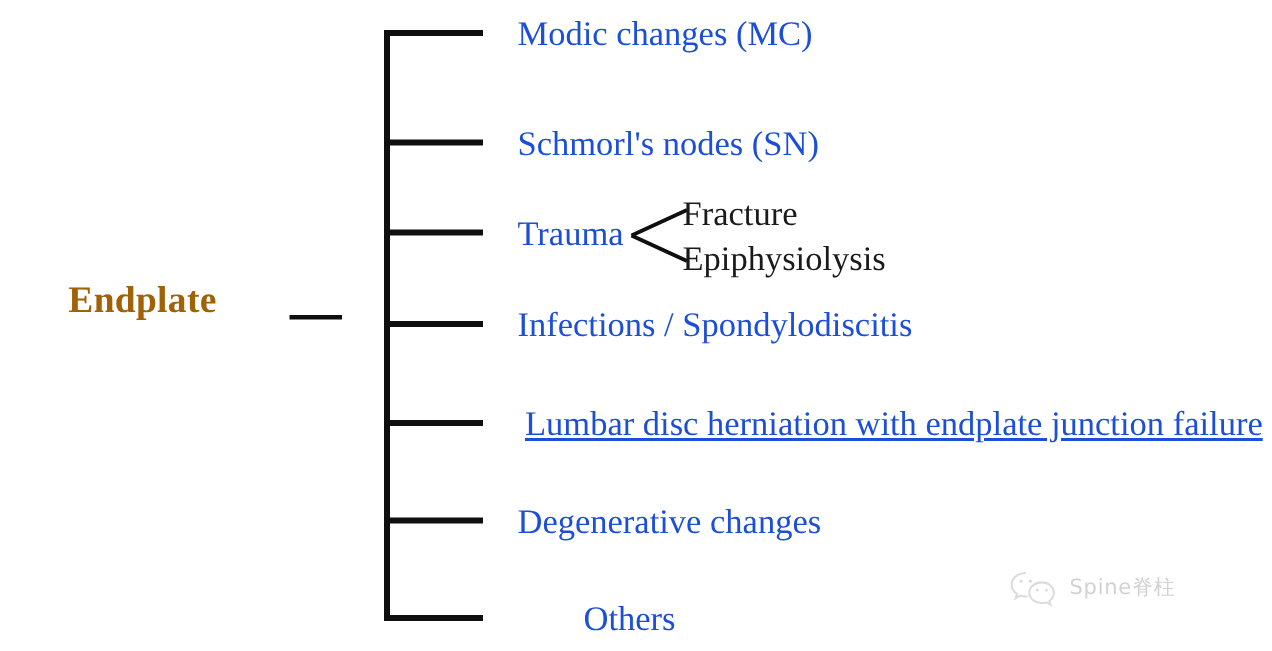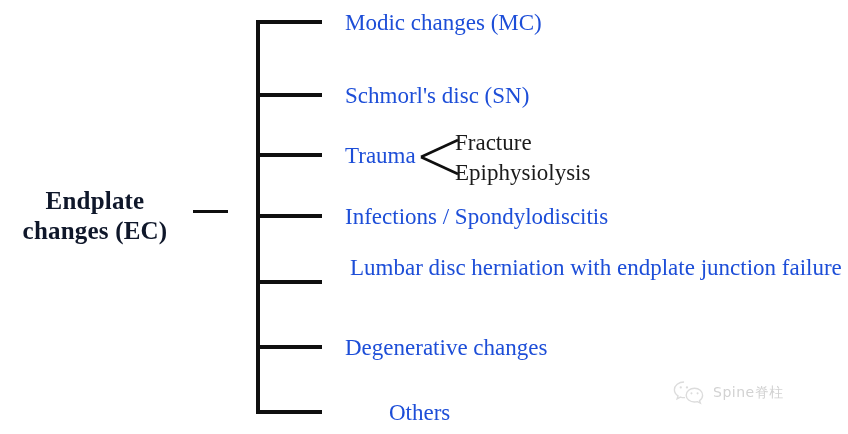--- a/index.html
+++ b/index.html
@@ -21,21 +21,21 @@
   .root-label {
     position: absolute;
     left: 0px;
     top: 186px;
     width: 190px;
     text-align: center;
     font-weight: bold;
     font-size: 25px;
     line-height: 30px;
     letter-spacing: 0.2px;
-    color: #0f172a;
+    color: #a16207;
   }
   .root-label .ln { display: block; white-space: nowrap; }
 
   
   .root-dash {
     position: absolute;
     left: 193px;
     top: 210px;
     width: 35px;
     height: 3px;
@@ -107,40 +107,39 @@
     letter-spacing: 0.5px;
   }
 </style>
 </head>
 <body>
 
 <div id="canvas">
 
   <div class="root-label">
     <span class="ln">Endplate</span>
-    <span class="ln">changes (EC)</span>
   </div>
 
   <div class="root-dash"></div>
 
   <div class="bracket-spine"></div>
 
   <div class="bracket-arm" style="top:20px;"></div>
   <div class="bracket-arm" style="top:93px;"></div>
   <div class="bracket-arm" style="top:153px;"></div>
   <div class="bracket-arm" style="top:214px;"></div>
   <div class="bracket-arm" style="top:280px;"></div>
   <div class="bracket-arm" style="top:345px;"></div>
   <div class="bracket-arm" style="top:410px;"></div>
 
   <div class="branch-label" style="top:10px;">Modic changes (MC)</div>
-  <div class="branch-label" style="top:83px;">Schmorl's disc (SN)</div>
+  <div class="branch-label" style="top:83px;">Schmorl's nodes (SN)</div>
   <div class="branch-label" style="top:143px;">Trauma</div>
   <div class="branch-label" style="top:204px;">Infections / Spondylodiscitis</div>
-  <div class="branch-label indent" style="top:255px;">Lumbar disc herniation with endplate junction failure</div>
+  <div class="branch-label indent" style="top:270px;text-decoration:underline;">Lumbar disc herniation with endplate junction failure</div>
   <div class="branch-label" style="top:335px;">Degenerative changes</div>
   <div class="branch-label" style="top:400px;margin-left:44px;">Others</div>
 
   <svg class="sub-connector" viewBox="0 0 42 42">
     <line x1="3" y1="21" x2="40" y2="4"></line>
     <line x1="3" y1="21" x2="40" y2="38"></line>
   </svg>
 
   <div class="sub-label" style="left:455px; top:130px;">Fracture</div>
   <div class="sub-label" style="left:455px; top:160px;">Epiphysiolysis</div>

